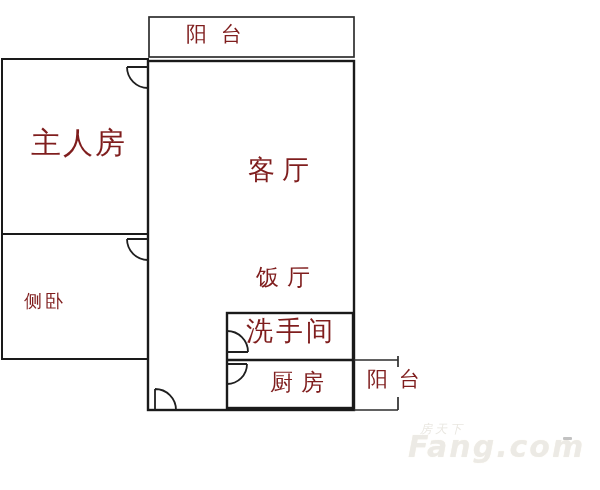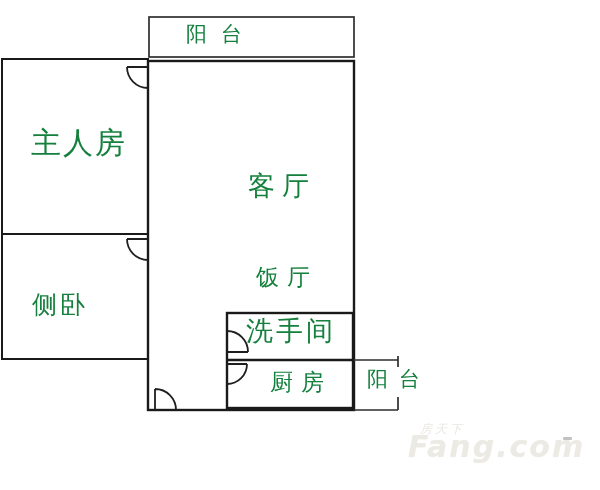--- a/index.html
+++ b/index.html
@@ -11,29 +11,29 @@
     font-family:"DejaVu Sans",sans-serif;
   }
   .stage svg{position:absolute;left:0;top:0;}
   .wall{fill:none;stroke:var(--wall,#1a1a1a);}
   .w2{stroke-width:2px;}
   .w24{stroke-width:2.4px;}
   .w16{stroke-width:1.7px;stroke:#2e2e2e;}
   .door{fill:none;stroke:#1f1f1f;stroke-width:1.8px;}
   .room-label{
     position:absolute;
-    color:#15803d;
+    color:#7f1d1d;
     line-height:1;
     white-space:nowrap;
     font-family:"DejaVu Sans",sans-serif;
   }
   .lbl-balcony-top  {left:186px;top:24px; font-size:21px;letter-spacing:14px;}
   .lbl-master       {left:31px; top:128px;font-size:30px;letter-spacing:2px;}
-  .lbl-living       {left:248px;top:156px;font-size:27px;letter-spacing:7px;margin-top:16px;}
-  .lbl-side         {left:32px; top:292px;font-size:25px;letter-spacing:3px;}
+  .lbl-living       {left:248px;top:156px;font-size:27px;letter-spacing:7px;}
+  .lbl-side         {left:24px; top:292px;font-size:18px;letter-spacing:3px;}
   .lbl-dining       {left:256px;top:266px;font-size:23px;letter-spacing:8px;}
   .lbl-bathroom     {left:246px;top:317px;font-size:27px;letter-spacing:3px;}
   .lbl-kitchen      {left:254px;top:371px;font-size:23px;letter-spacing:8px;margin-left:16px;}
   .lbl-balcony-right{left:367px;top:369px;font-size:21px;letter-spacing:11px;}
   .watermark{
     position:absolute;left:406px;top:419px;width:190px;height:55px;
     pointer-events:none;
     font-style:italic;
   }
   .wm-line1{

